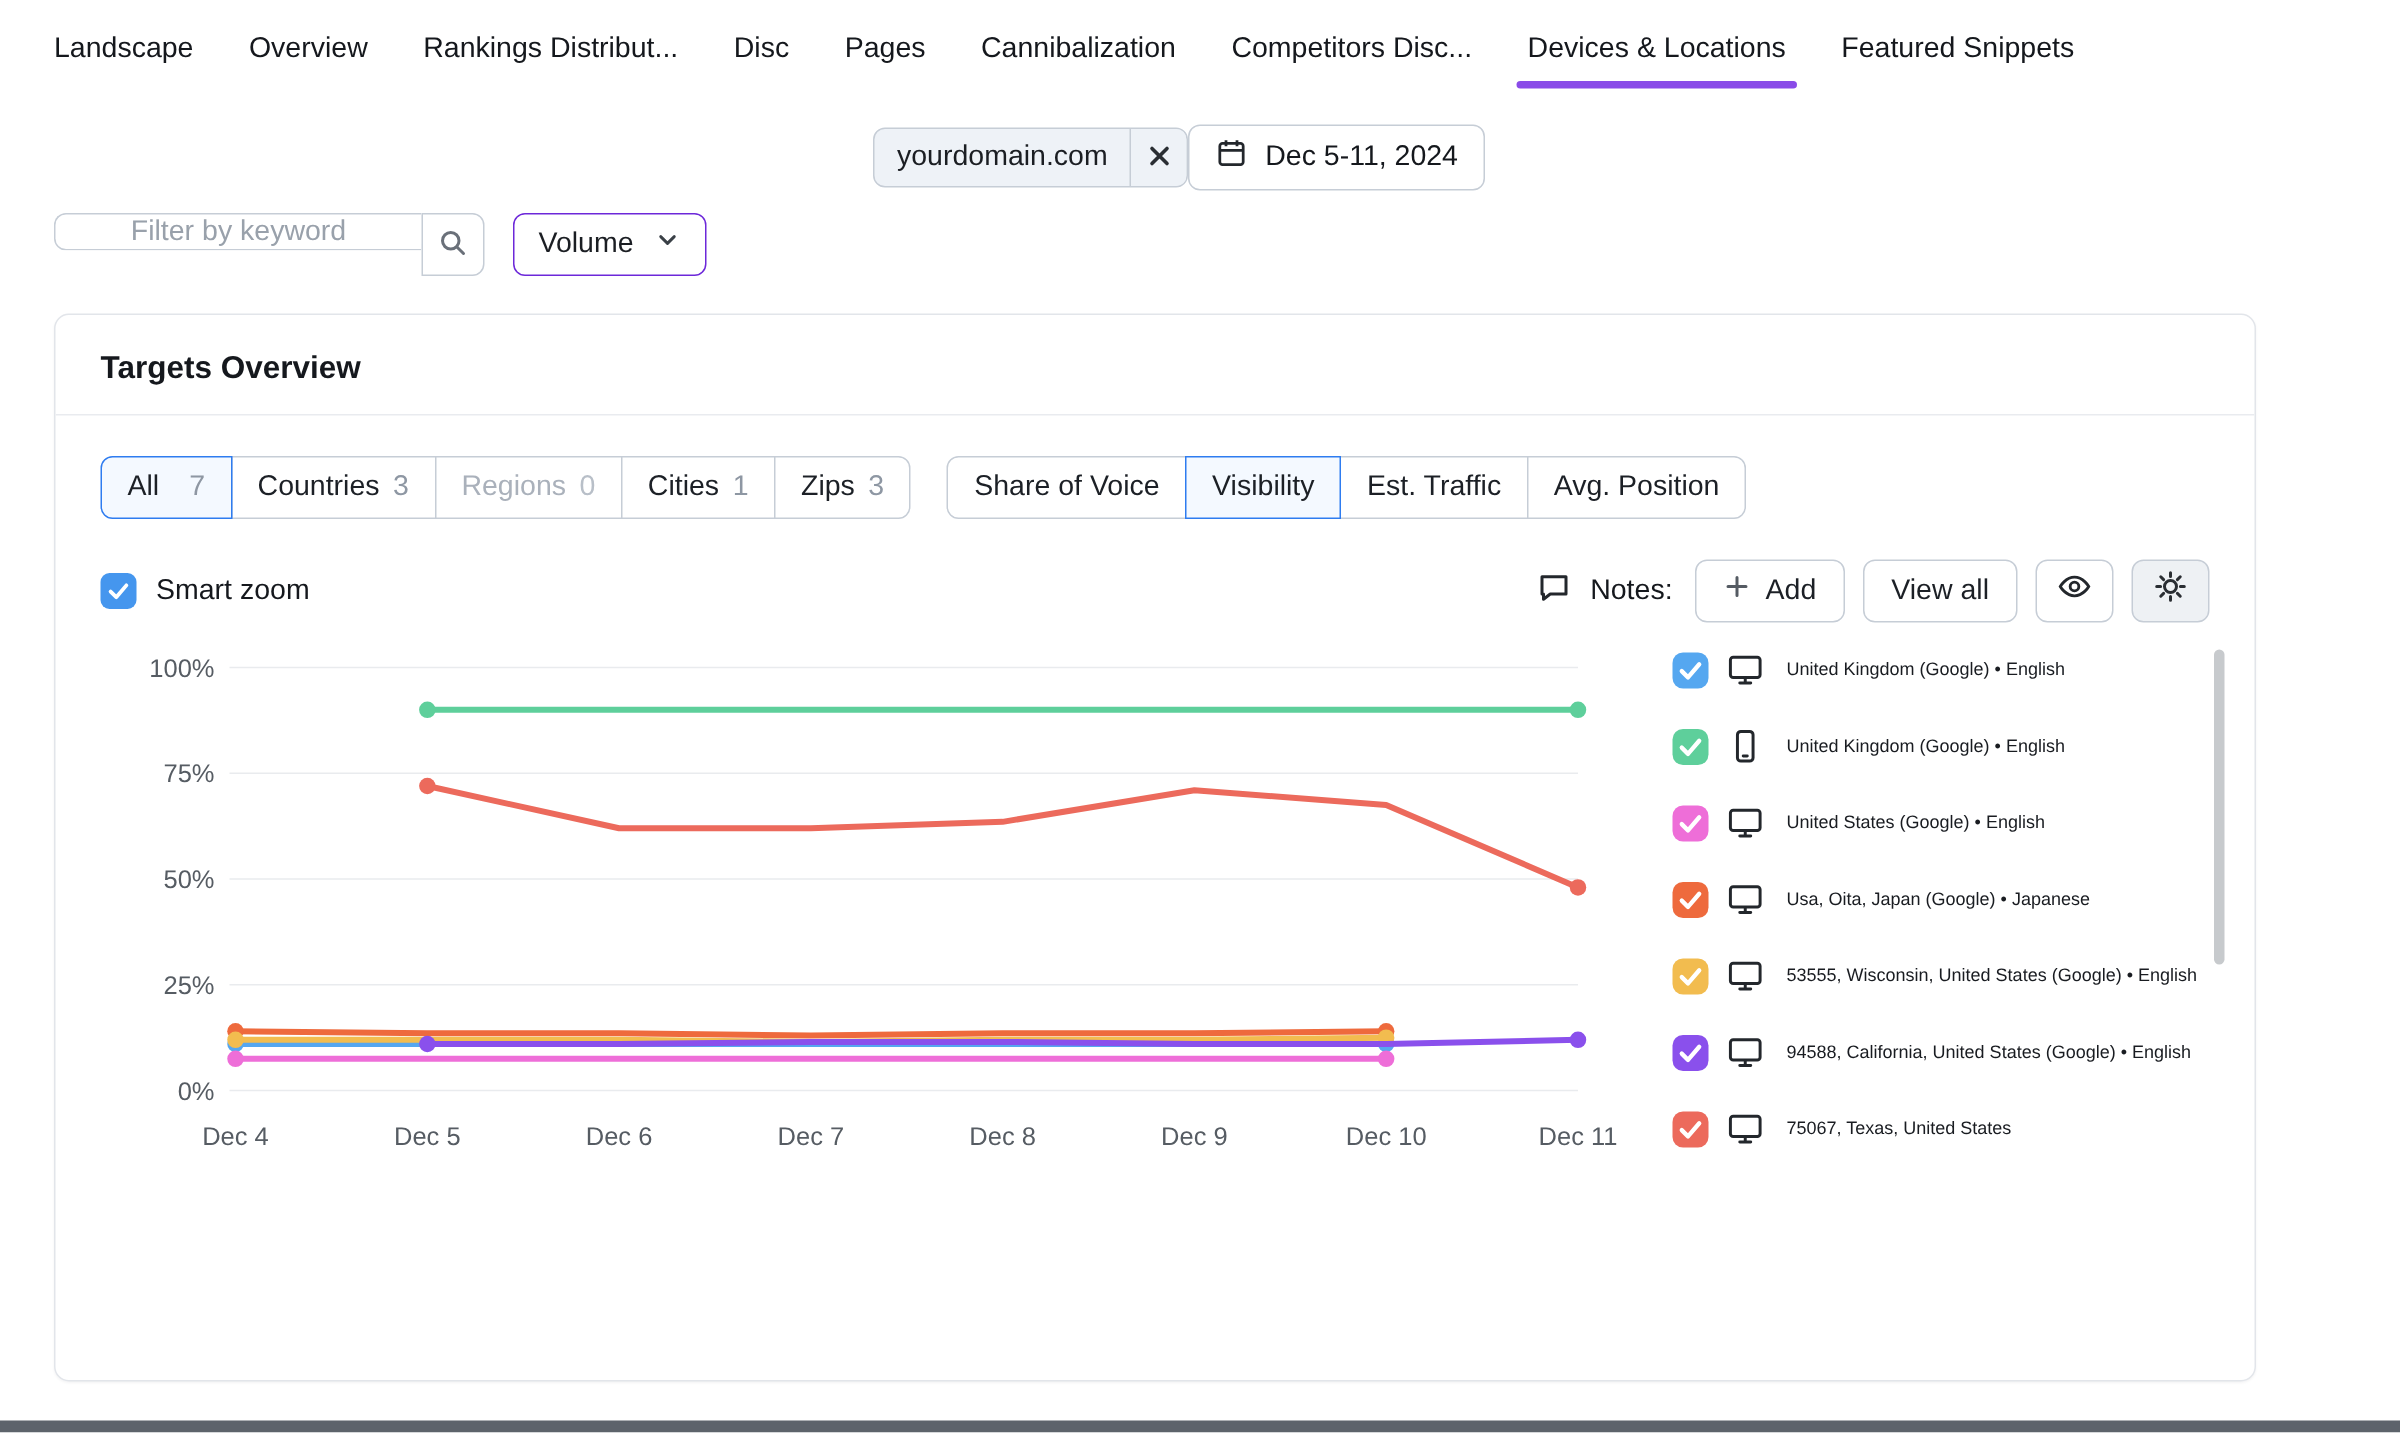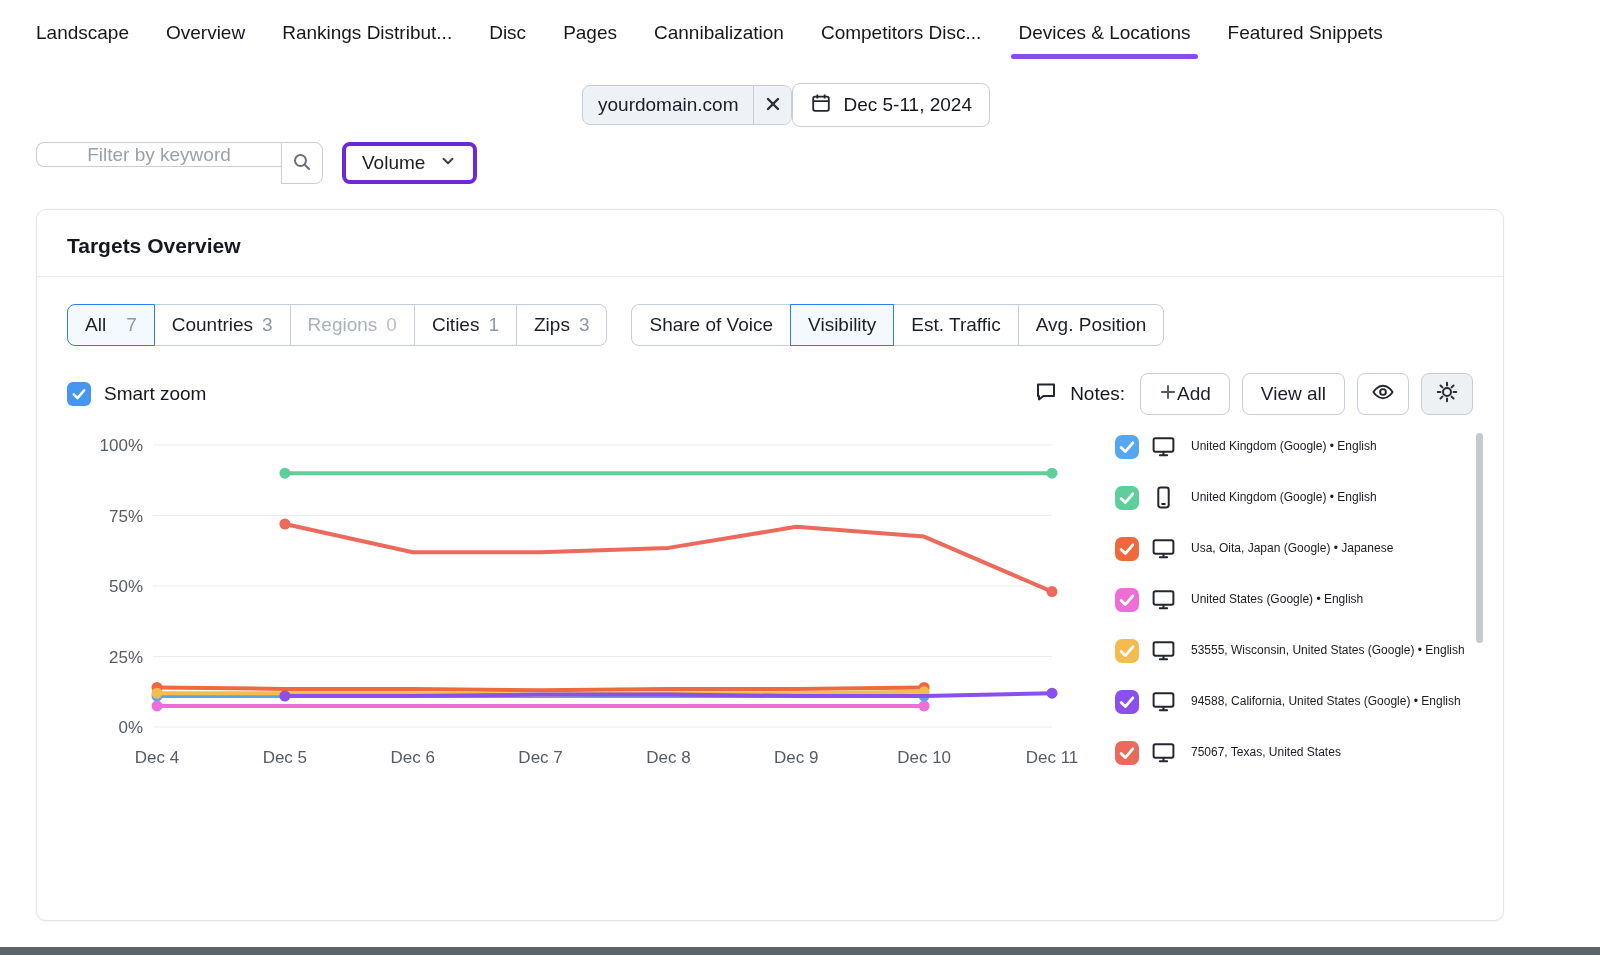--- a/index.html
+++ b/index.html
@@ -17,40 +17,40 @@
   .row2 { display:flex; justify-content:center; align-items:center; margin:24px 64px 0 36px; }
   .chip { display:inline-flex; align-items:stretch; border:1px solid #c6cdd6; border-radius:8px; overflow:hidden; background:#eef2f7; height:40px; }
   .chip-label { display:flex; align-items:center; padding:0 15px; font-size:19px; color:#1b1e23; }
   .chip-x { display:flex; align-items:center; justify-content:center; width:38px; border:none; border-left:1px solid #c6cdd6; background:#eef2f7; cursor:pointer; }
   .date-btn { display:inline-flex; align-items:center; gap:11px; height:44px; padding:0 17px; border:1px solid #c6cdd6; border-radius:8px; background:#fff; font-family:inherit; font-size:19px; font-weight:400; color:#15181d; cursor:pointer; }
   .row3 { display:flex; align-items:center; margin:15px 64px 0 36px; }
   .kw-group { display:flex; }
   .kw-input { width:245px; height:25px; border:1px solid #c6cdd6; border-right:none; border-radius:8px 0 0 8px; padding:0 14px; font-family:inherit; font-size:19px; color:#1b1e23; outline:none;text-align:center; }
   .kw-input::placeholder { color:#99a1ab; }
   .kw-search { width:42px; height:42px; border:1px solid #c6cdd6; border-radius:0 8px 8px 0; background:#fff; display:flex; align-items:center; justify-content:center; cursor:pointer; }
-  .vol-btn { margin-left:19px; display:inline-flex; align-items:center; gap:14px; height:42px; padding:0 16px; border:4px solid #6d28d9; border-radius:8px; background:#fff; font-family:inherit; font-size:19px; color:#1b1e23; cursor:pointer; }
+  .vol-btn { margin-left:19px; display:inline-flex; align-items:center; gap:14px; height:42px; padding:0 16px; border:1px solid #6d28d9; border-radius:8px; background:#fff; font-family:inherit; font-size:19px; color:#1b1e23; cursor:pointer; }
   
   .card { margin:25px 96px 0 36px; height:712px; border:1px solid #e2e5ea; border-radius:10px; background:#fff; box-shadow:0 1px 2px rgba(20,24,31,.05); overflow:hidden; position:relative; }
   .card-header { padding:24px 30px 18px; border-bottom:1px solid #e9ebef; }
   .card-header h2 { margin:0; font-size:21px; font-weight:700; color:#15181d; }
   .controls { display:flex; gap:24px; padding:27px 30px 0; }
   .seg { display:flex; }
   .seg-btn { position:relative; display:inline-flex; align-items:center; gap:9px; height:42px; padding:0 17px; background:#fff; border:1px solid #c6cdd6; margin-left:-1px; font-family:inherit; font-size:19px; color:#1c2026; cursor:pointer; }
   .seg-btn:first-child { border-radius:8px 0 0 8px; margin-left:0; }
   .seg-btn:last-child { border-radius:0 8px 8px 0; }
   .seg-btn.sel { border-color:#2e7cf0; z-index:2; background:#f4f9ff;gap:20px; }
   .seg-btn .cnt { color:#8e97a3; }
   .seg-btn.dis { color:#aab1bb; cursor:default; }
   .seg-btn.dis .cnt { color:#b8bfc8; }
   .smart-row { display:flex; justify-content:space-between; align-items:center; padding:27px 30px 0; }
   .smart-left { display:flex; align-items:center; gap:13px; font-size:19px; color:#15181d; cursor:pointer; }
   .cb { width:24px; height:24px; border-radius:6px; background:#4596ee; display:flex; align-items:center; justify-content:center; }
   .notes-group { display:flex; align-items:center; gap:12px; }
   .notes-group .notes-label { font-size:19px; color:#15181d; margin-right:3px; }
-  .btn { display:inline-flex; align-items:center; height:42px; padding:0 18px; border:1px solid #c6cdd6; border-radius:8px; background:#fff; font-family:inherit; font-size:19px; color:#1c2026; cursor:pointer; }
+  .btn { display:inline-flex; align-items:center; gap:10px; height:42px; padding:0 18px; border:1px solid #c6cdd6; border-radius:8px; background:#fff; font-family:inherit; font-size:19px; color:#1c2026; cursor:pointer; }
   .icon-btn { width:52px; padding:0; justify-content:center; }
   .gear-btn { background:#eef1f4; }
   
   .chart-row { display:flex; padding:14px 24px 0 30px; }
   .chart-wrap { width:1030px; flex:none; }
   .legend { flex:none; width:368px; margin-left:18px; position:relative; padding-top:2px; }
   .legend-row { display:grid; grid-template-columns:24px 30px 1fr; column-gap:11px; align-items:start; margin-bottom:11px; font-size:12px; line-height:31px; color:#191c21; }
   .legend-cb { width:24px; height:24px; border-radius:7px; margin-top:4px; display:flex; align-items:center; justify-content:center; cursor:pointer; }
   .legend-ic { margin-top:3px; }
   .legend-scroll { position:absolute; right:0; top:4px; width:7px; height:210px; border-radius:4px; background:#c7cacd; cursor:pointer; }
@@ -268,44 +268,44 @@
               <polyline points="5,12.5 10,17.5 19,7" fill="none" stroke="#fff" stroke-width="3.4" stroke-linecap="round" stroke-linejoin="round"></polyline>
             </svg>
           </div>
           <span class="legend-ic"><svg width="27" height="25" viewBox="0 0 24 24" fill="none" stroke="#23272c" stroke-width="1.9">
               <rect x="7" y="2.5" width="10" height="19" rx="2.2"></rect>
               <path d="M10.7 18.3h2.6" stroke-linecap="round"></path>
             </svg></span>
           <div class="legend-label">United Kingdom (Google) • English</div>
         </div>
         <div class="legend-row">
+          <div class="legend-cb" style="background: rgb(238, 110, 216);">
+            <svg width="20" height="20" viewBox="0 0 24 24">
+              <polyline points="5,12.5 10,17.5 19,7" fill="none" stroke="#fff" stroke-width="3.4" stroke-linecap="round" stroke-linejoin="round"></polyline>
+            </svg>
+          </div>
+          <span class="legend-ic"><svg width="27" height="25" viewBox="0 0 24 24" fill="none" stroke="#23272c" stroke-width="1.9">
+              <rect x="2.5" y="4" width="19" height="13" rx="1.8"></rect>
+              <path d="M8.5 20.5h7M12 17.3v3" stroke-linecap="round"></path>
+            </svg></span>
+          <div class="legend-label">United States (Google) • English</div>
+        </div>
+        <div class="legend-row">
           <div class="legend-cb" style="background: rgb(238, 106, 61);">
             <svg width="20" height="20" viewBox="0 0 24 24">
               <polyline points="5,12.5 10,17.5 19,7" fill="none" stroke="#fff" stroke-width="3.4" stroke-linecap="round" stroke-linejoin="round"></polyline>
             </svg>
           </div>
           <span class="legend-ic"><svg width="27" height="25" viewBox="0 0 24 24" fill="none" stroke="#23272c" stroke-width="1.9">
               <rect x="2.5" y="4" width="19" height="13" rx="1.8"></rect>
               <path d="M8.5 20.5h7M12 17.3v3" stroke-linecap="round"></path>
             </svg></span>
           <div class="legend-label">Usa, Oita, Japan (Google) • Japanese</div>
         </div>
         <div class="legend-row">
-          <div class="legend-cb" style="background: rgb(238, 110, 216);">
-            <svg width="20" height="20" viewBox="0 0 24 24">
-              <polyline points="5,12.5 10,17.5 19,7" fill="none" stroke="#fff" stroke-width="3.4" stroke-linecap="round" stroke-linejoin="round"></polyline>
-            </svg>
-          </div>
-          <span class="legend-ic"><svg width="27" height="25" viewBox="0 0 24 24" fill="none" stroke="#23272c" stroke-width="1.9">
-              <rect x="2.5" y="4" width="19" height="13" rx="1.8"></rect>
-              <path d="M8.5 20.5h7M12 17.3v3" stroke-linecap="round"></path>
-            </svg></span>
-          <div class="legend-label">United States (Google) • English</div>
-        </div>
-        <div class="legend-row">
           <div class="legend-cb" style="background: rgb(242, 188, 79);">
             <svg width="20" height="20" viewBox="0 0 24 24">
               <polyline points="5,12.5 10,17.5 19,7" fill="none" stroke="#fff" stroke-width="3.4" stroke-linecap="round" stroke-linejoin="round"></polyline>
             </svg>
           </div>
           <span class="legend-ic"><svg width="27" height="25" viewBox="0 0 24 24" fill="none" stroke="#23272c" stroke-width="1.9">
               <rect x="2.5" y="4" width="19" height="13" rx="1.8"></rect>
               <path d="M8.5 20.5h7M12 17.3v3" stroke-linecap="round"></path>
             </svg></span>
           <div class="legend-label">53555, Wisconsin, United States (Google) • English</div>

